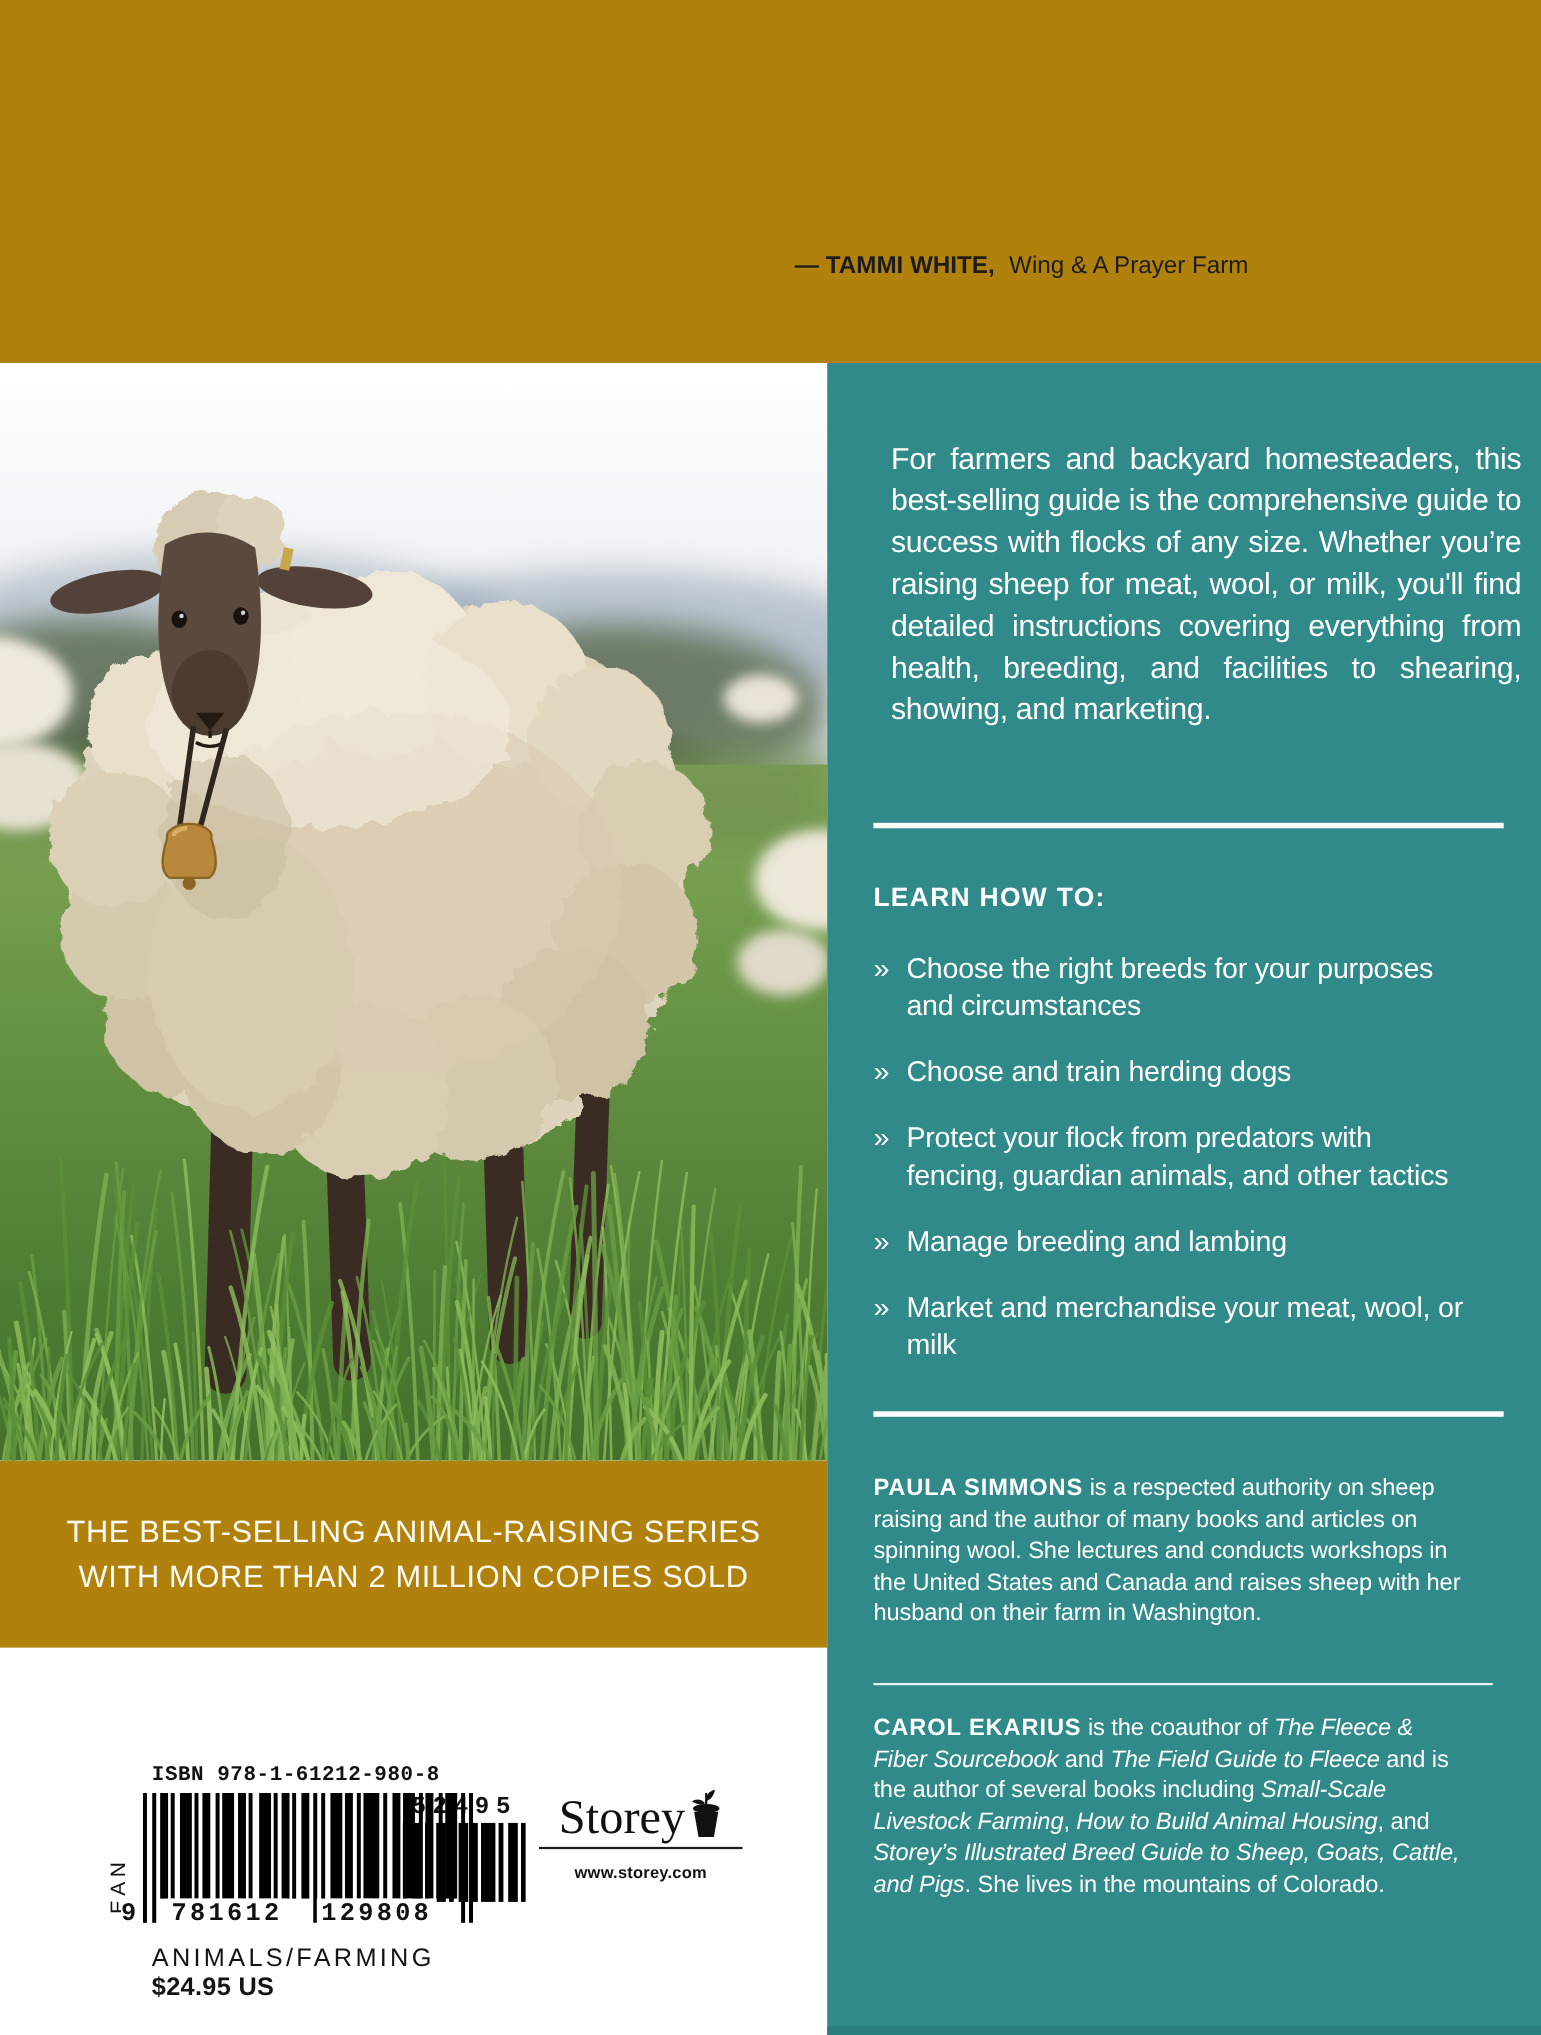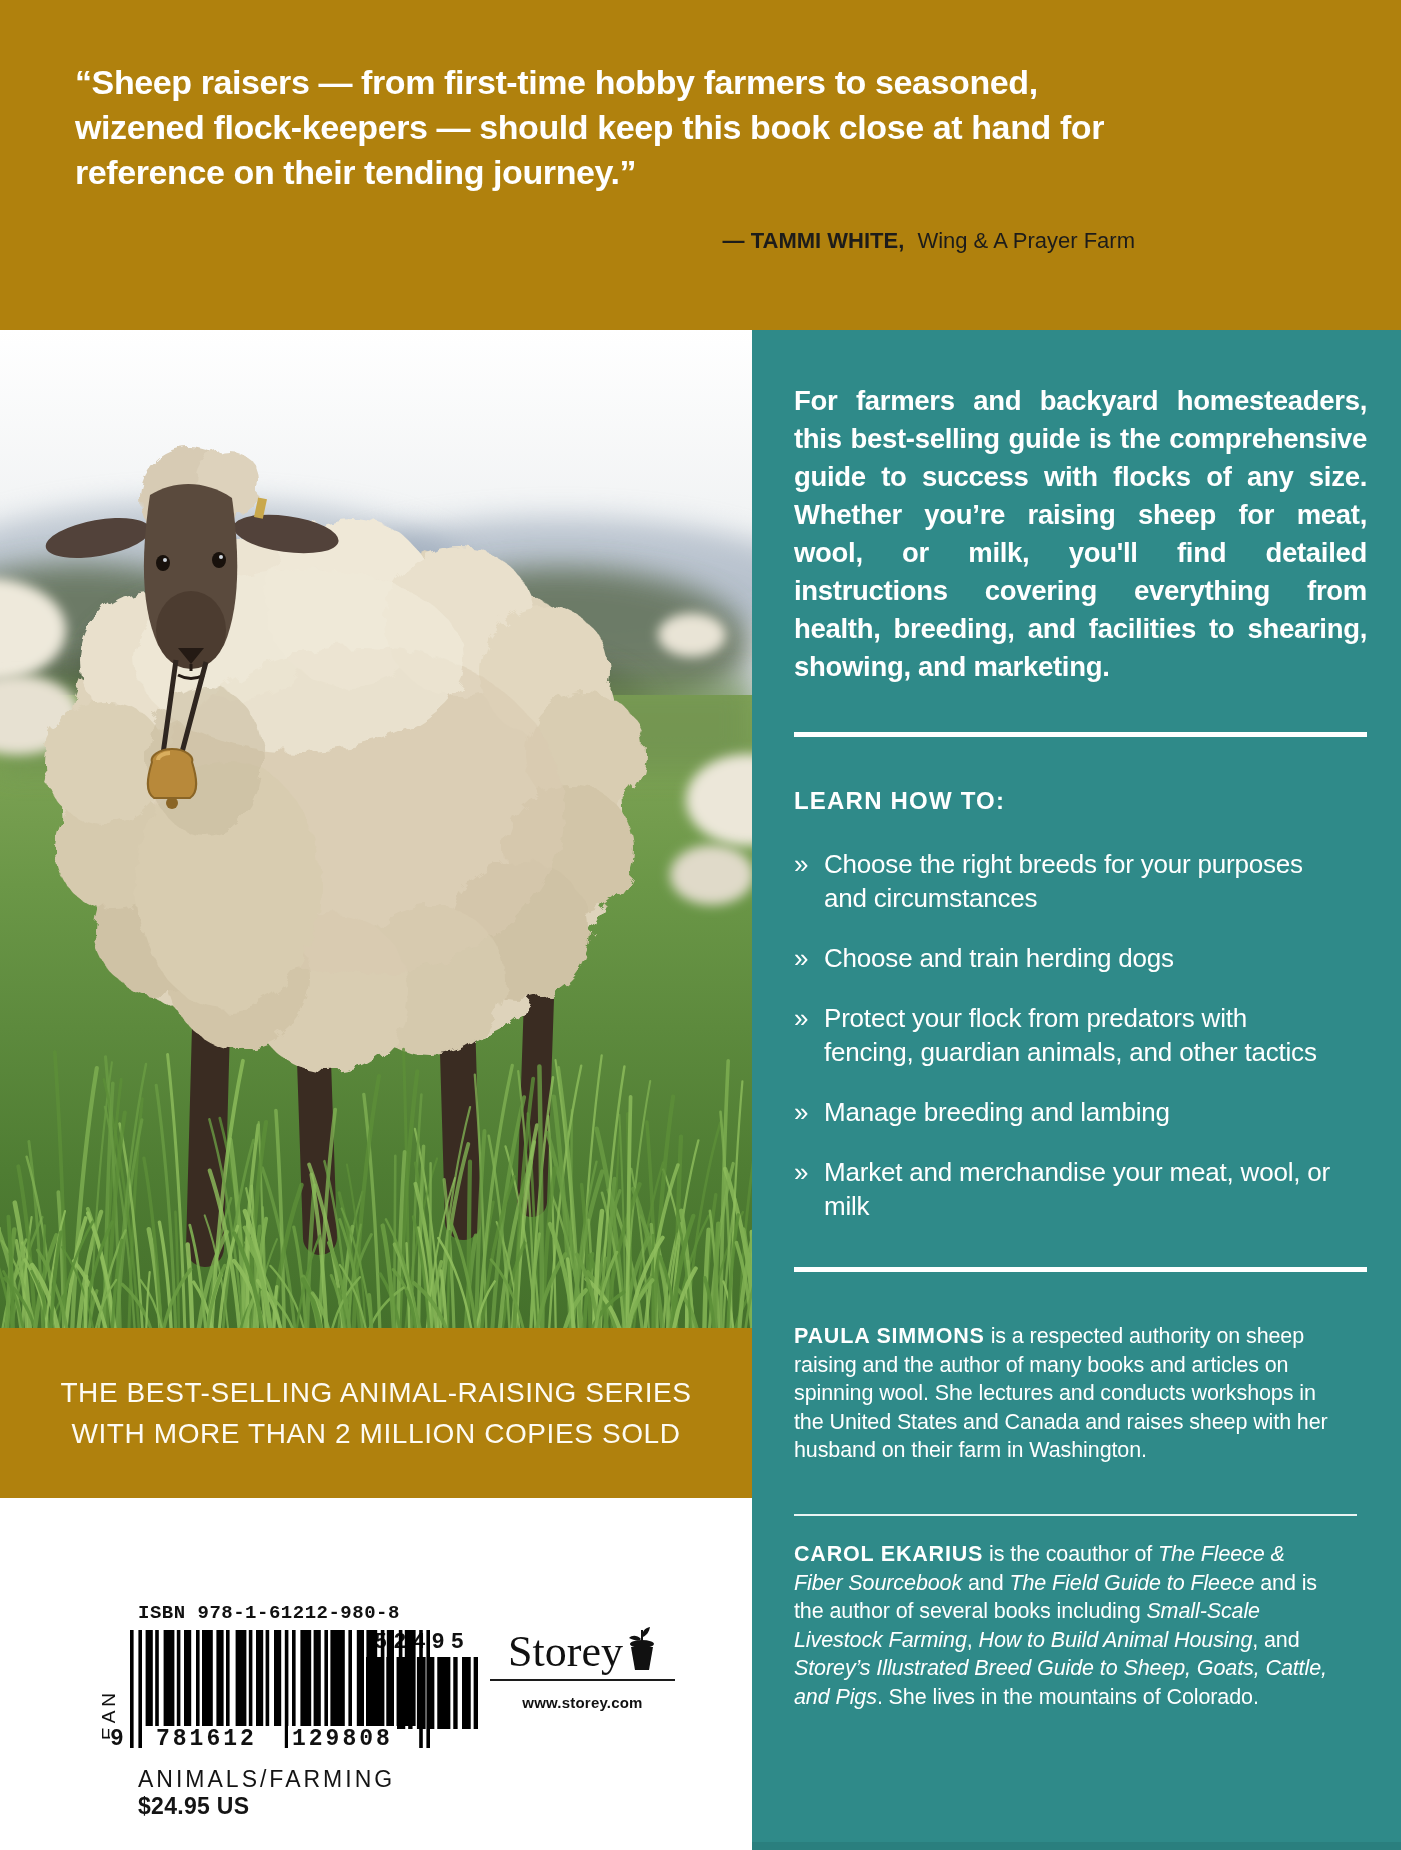--- a/index.html
+++ b/index.html
@@ -82,22 +82,22 @@
   .storey-pot{margin-left:4px;margin-bottom:2px;}
   .storey-underline{margin-top:5px;height:2px;background:#1c1c1c;width:100%;}
   .storey-url{margin-top:13px;font-size:15px;font-weight:700;letter-spacing:0.2px;}
   
   .teal-panel{
     position:absolute;left:752px;top:330px;width:649px;height:1520px;
     background:#2f8a89;box-sizing:border-box;
     padding:52px 34px 0 42px;color:#ffffff;
   }
   .intro{
-    margin:0;min-height:304px;width:573px;
-    font-size:27.5px;font-weight:700;line-height:38px;letter-spacing:-0.3px;
+    margin:16px;min-height:304px;width:573px;
+    font-size:27.5px;font-weight:400;line-height:38px;letter-spacing:-0.3px;
     text-align:justify;
   }
   .divider{
     border:none;margin:46px 0 0 0;height:5px;background:#ffffff;width:573px;
   }
   .learn-heading{
     margin:50px 0 0 0;font-size:24px;font-weight:700;letter-spacing:1.2px;
   }
   .learn-list{
     list-style:none;margin:32px 0 0 0;padding:0;min-height:408px;width:545px;
@@ -115,21 +115,20 @@
   .footer-strip{
     position:absolute;left:752px;top:1842px;width:649px;height:8px;background:#2a7f7e;
   }
 </style>
 </head>
 <body>
 
 <div class="cover">
 
   <header class="gold-header">
-    <p class="quote">“Sheep raisers — from first-time hobby farmers to seasoned, wizened flock-keepers — should keep this book close at hand for reference on their tending journey.”</p>
     <p class="attribution">
       <strong>— TAMMI WHITE,</strong>
       <span>Wing &amp; A Prayer Farm</span>
     </p>
   </header>
 
   <div class="photo">
     <svg viewBox="0 0 752 998" preserveAspectRatio="none" aria-hidden="true">
       <defs>
         <linearGradient id="sky" x1="0" y1="0" x2="0" y2="1">

